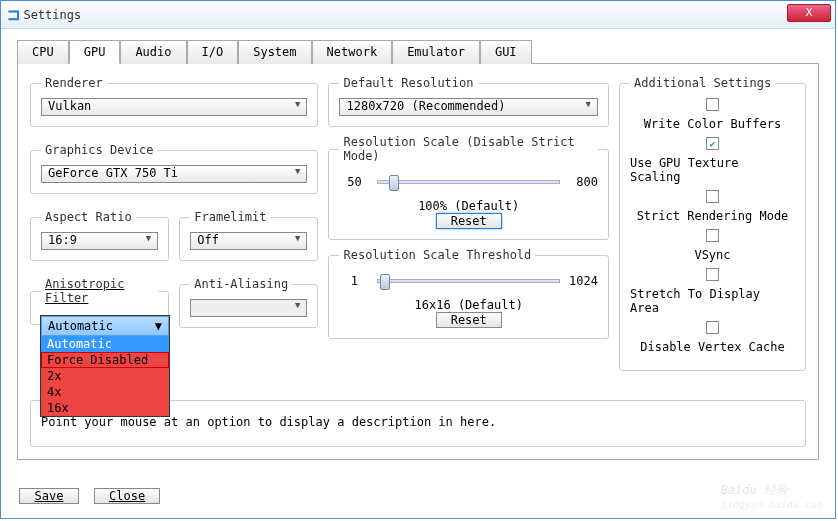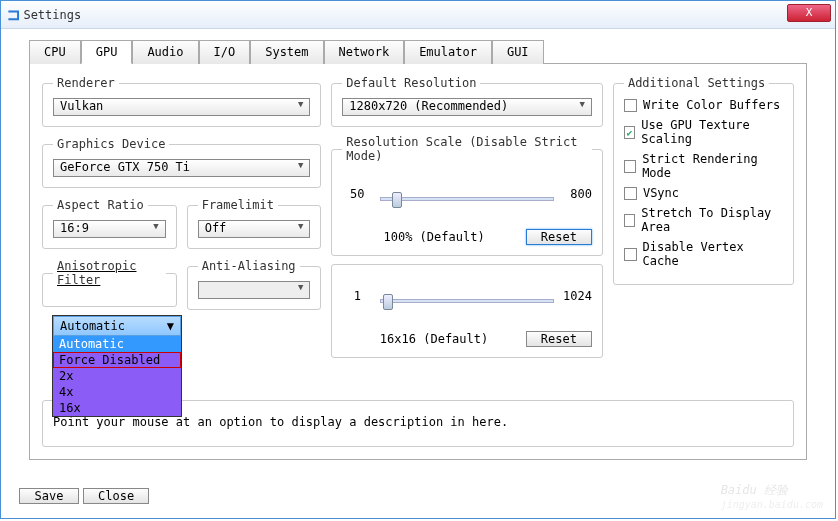--- a/index.html
+++ b/index.html
@@ -2,54 +2,54 @@
 <html><head>
 <meta charset="utf-8">
 <style>
 * { box-sizing: border-box; margin: 0; padding: 0; font-family: "Microsoft YaHei", "SimSun", monospace; font-size: 12px; }
 body { background: #fff; width: 838px; height: 521px; overflow: hidden; }
 .window { border: 1px solid #4a90d9; width: 836px; height: 519px; position: relative; }
 .titlebar { height: 28px; background: linear-gradient(#fdfeff, #e6eef9); border-bottom: 1px solid #c8d8ea; display: flex; align-items: center; padding: 0 6px; }
 .titlebar .app-icon { color: #2a7ad6; font-weight: bold; font-size: 16px; margin-right: 6px; font-family: sans-serif; letter-spacing: -3px; }
 .titlebar .title { color: #333; }
 .close-btn { position: absolute; right: 4px; top: 3px; width: 44px; height: 18px; background: linear-gradient(#e68, #c23); border: 1px solid #a02030; border-radius: 2px; color: #fff; text-align: center; line-height: 15px; font-size: 11px; cursor: pointer; }
-.content { padding: 10px 28px; }
+.content { padding: 10px 16px; }
 .tabs { display: flex; border-bottom: 1px solid #aaa; }
 .tab { padding: 4px 14px; border: 1px solid #aaa; border-bottom: none; background: linear-gradient(#fdfdfd,#e8e8e8); margin-right: 0px; cursor: pointer; position: relative; top: 1px; }
 .tab.active { background: #fff; border-bottom: 1px solid #fff; }
 .panel { border: 1px solid #aaa; border-top: none; padding: 12px; height: 396px; position: relative; display: flex; gap: 10px; }
-.col1 { width: 290px; display:flex; flex-direction:column; gap:10px; }
+.col1 { width: 290px; display:flex; flex-direction:column; gap:16px; }
 .col2 { width: 282px; display:flex; flex-direction:column; gap:8px; }
 .col3 { width: 188px; }
 fieldset { border: 1px solid #ccc; border-radius: 3px; padding: 8px 10px 10px; }
 legend { padding: 0 4px; color: #333; }
 .select { width: 100%; height: 18px; border: 1px solid #888; background: linear-gradient(#fff,#e9e9e9); display: flex; align-items: flex-start; padding: 0 6px; cursor: pointer; justify-content: space-between; }
 .select .arrow { font-size: 9px; color: #555; }
 .select.disabled { background: #eee; color: #999; }
 .row2 { display: flex; gap: 10px; }
 .row2 fieldset { flex: 1; }
-.aniso-dropdown { position: absolute; left: 22px; top: 251px; width: 130px; border: 1px solid #333; background: #8b5cf6; z-index: 10; }
+.aniso-dropdown { position: absolute; left: 22px; top: 251px; width: 130px; border: 1px solid #333; background: #ef4444; z-index: 10; }
 .aniso-dropdown .sel-display { height: 20px; background: linear-gradient(#b9dcff,#8ec7ff); border: 1px solid #5a9fe0; display:flex; align-items:center; padding:0 6px; justify-content:space-between; color:#000; cursor:pointer;}
 .aniso-dropdown .opt { padding: 1px 6px; cursor: pointer; }
 .aniso-dropdown .opt.hl { background: #3399ff; color: #fff; }
 .aniso-dropdown .opt.boxed { outline: 1px solid #c00; outline-offset: -1px; }
-.slider-row { display:flex; align-items:flex-end; gap:8px; margin-top:16px;}
+.slider-row { display:flex; align-items:center; gap:8px; margin-top:4px;}
 .slider-row .lbl-l, .slider-row .lbl-r { width: 30px; text-align:center; }
 .slider-row .lbl-r { text-align:right; }
 .track { flex:1; height: 4px; background: #d4e4f4; border:1px solid #aac; position:relative; }
 .thumb { position:absolute; top:-6px; width:10px; height:16px; background: linear-gradient(#eef,#bcd); border:1px solid #789; border-radius:2px; }
-.slider-btm { display:flex; align-items:center; justify-content:space-between; margin-top:28px; }
+.slider-btm { display:flex; align-items:center; justify-content:space-between; margin-top:10px;flex-direction:column; }
 .slider-btm .txt { flex:1; text-align:center; }
 .btn { min-width: 60px; height: 16px; border:1px solid #888; background: linear-gradient(#fdfdfd,#e4e4e4); border-radius:0; cursor:pointer; padding: 0 14px; }
 .btn.focus { border: 1px solid #2a7ad6; box-shadow: 0 0 2px #5ab0ff; }
-.chk { display:flex; align-items:center; gap:6px; margin-bottom:6px; cursor:pointer; }
+.chk { display:flex; align-items:center; gap:6px; margin-bottom:6px; cursor:pointer;flex-direction:column; }
 .chk .box { width:13px; height:13px; border:1px solid #888; background:#fff; display:flex; align-items:center; justify-content:center; font-size:10px; color:#2a6; }
 .desc { position:absolute; left:12px; right:12px; bottom: 12px; }
 .desc fieldset { height: 54px; }
-.btm-btns { position:absolute; left: 18px; bottom: 14px; display:flex; gap:4px; }
+.btm-btns { position:absolute; left: 18px; bottom: 14px; display:flex; gap:15px;text-decoration:underline; }
 .watermark { position:absolute; right: 12px; bottom: 8px; color: #ccc; font-size: 20px; font-family: sans-serif; opacity:.5; pointer-events:none;font-style:italic; }
 .watermark .sub { font-size:10px; display:block; text-align:right; color:#ddd; }
 </style>
 </head>
 <body>
 
 <div class="window">
   <div class="titlebar">
     <span class="app-icon">⊐</span>
     <span class="title">Settings</span>
@@ -136,20 +136,21 @@
               </div>
             <span class="lbl-r">800</span>
           </div>
           <div class="slider-btm">
             <span class="txt">100% (Default)</span>
             <button class="btn focus">Reset</button>
           </div>
         </fieldset>
 
         <fieldset>
+          <legend>Resolution Scale Threshold</legend>
           <div class="slider-row">
             <span class="lbl-l">1</span>
             <div class="track">
                 <div class="thumb" style="left:1%"></div>
               </div>
             <span class="lbl-r">1024</span>
           </div>
           <div class="slider-btm">
             <span class="txt">16x16 (Default)</span>
             <button class="btn">Reset</button>

